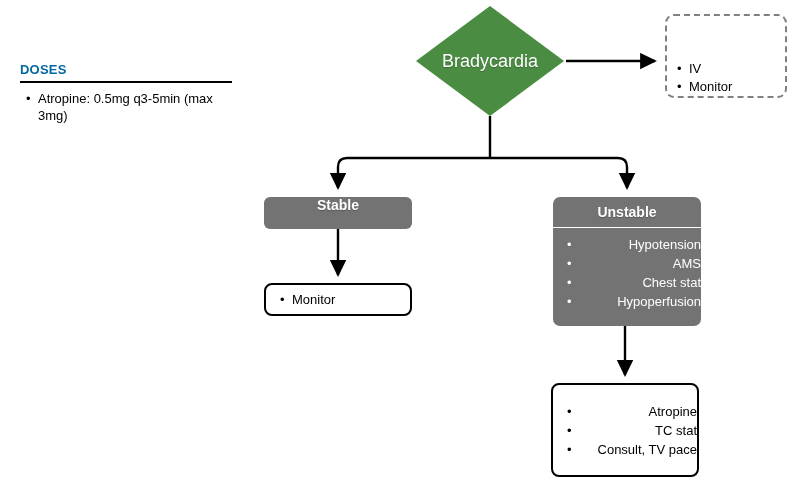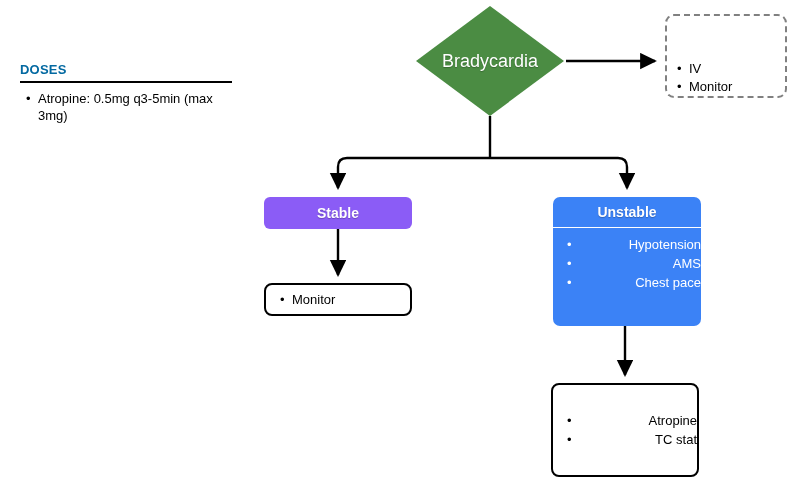--- a/index.html
+++ b/index.html
@@ -134,41 +134,41 @@
   }
   sub { font-size: 9px; }
 
   
   .stable-box {
     position: absolute;
     left: 264px;
     top: 197px;
     width: 148px;
     height: 32px;
-    background: #8b5cf6;
+    background: #737373;
     border-radius: 6px;
     display: flex;
-    align-items: center;
+    align-items: flex-start;
     justify-content: center;
   }
   .stable-box .title {
     color: #ffffff;
     font-size: 14px;
     font-weight: bold;
     text-shadow: 0 1px 1px rgba(0,0,0,0.25);
   }
 
   
   .unstable-box {
     position: absolute;
     left: 553px;
     top: 197px;
     width: 148px;
     height: 129px;
-    background: #3b82f6;
+    background: #737373;
     border-radius: 7px;
     overflow: hidden;
   }
   .unstable-head {
     height: 30px;
     display: flex;
     align-items: center;
     justify-content: center;
     color: #ffffff;
     font-size: 14px;
@@ -290,24 +290,26 @@
     <ul class="plain-list">
       <li>Monitor</li>
     </ul>
   </div>
 
   <div class="unstable-box">
     <div class="unstable-head">Unstable</div>
     <ul class="unstable-list">
       <li>Hypotension</li>
       <li>AMS</li>
-      <li>Chest pace</li>
+      <li>Chest stat</li>
+      <li>Hypoperfusion</li>
     </ul>
   </div>
 
   <div class="plain-box treatment-box">
     <ul class="plain-list">
       <li>Atropine</li>
       <li>TC stat</li>
+      <li>Consult, TV pace</li>
     </ul>
   </div>
 
 </div>
 
 </body></html>

